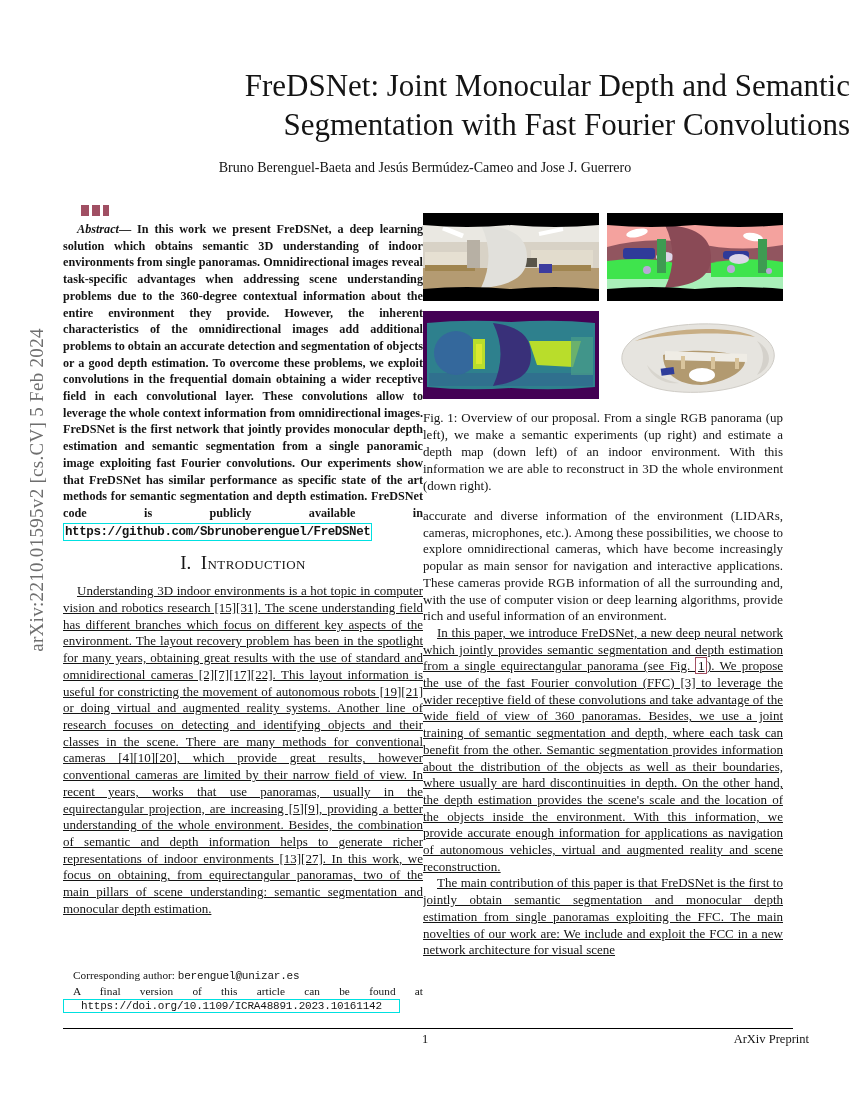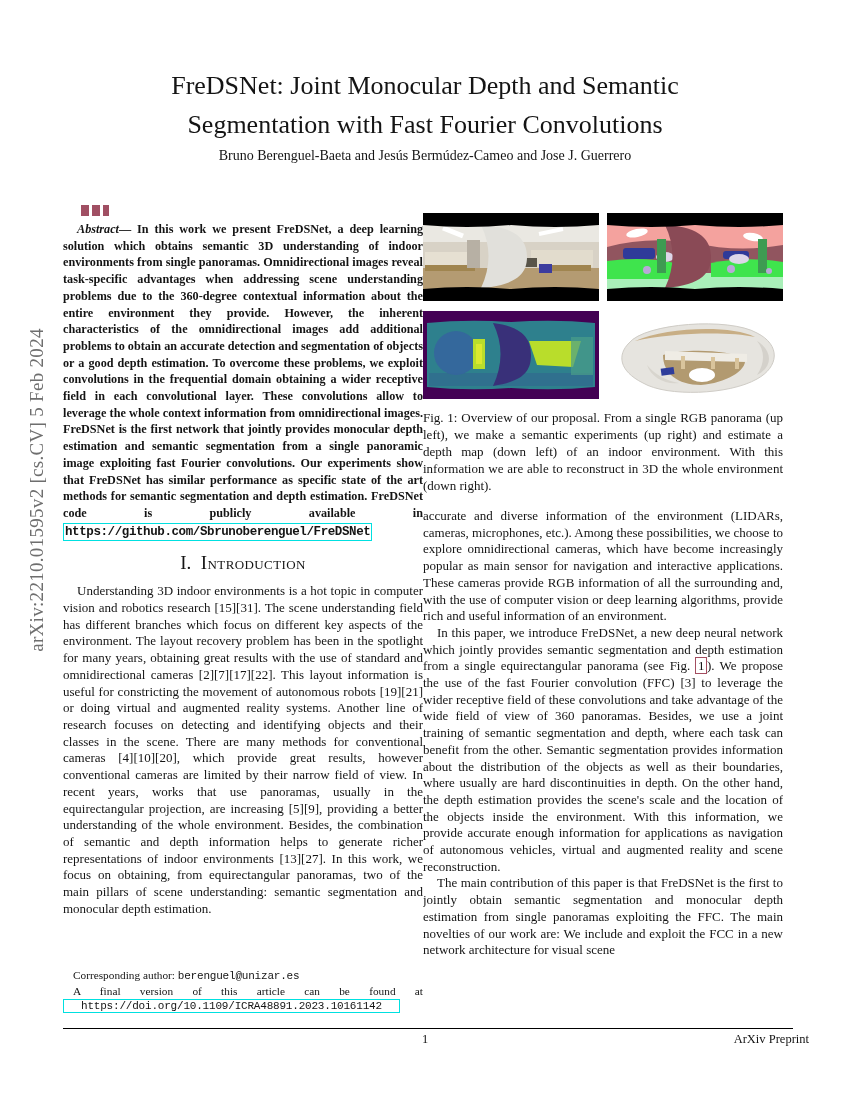--- a/index.html
+++ b/index.html
@@ -8,23 +8,23 @@
 
   
   .banner {
     position:absolute; left:37px; top:490px;
     transform:translate(-50%,-50%) rotate(-90deg);
     white-space:nowrap; font-size:19px; color:#6e6e6e;
     letter-spacing:.3px;
   }
 
   
-  .title { position:absolute; top:66px; left:0; width:850px; text-align:center;
-    font-size:26px; line-height:39px; font-weight:400; }
-  .authors { position:absolute; top:148px; left:0; width:850px; text-align:center;
+  .title { position:absolute; top:66px; left:0; width:850px; text-align:right;
+    font-size:31px; line-height:39px; font-weight:400; }
+  .authors { position:absolute; top:160px; left:0; width:850px; text-align:center;
     font-size:14px; }
 
   
   .columns { position:absolute; top:205px; left:63px; width:730px;
     display:flex; }
   .col { width:360px; height:825px; position:relative; overflow:hidden; }
 
   
   .glyph-row { margin-left:18px; height:13px; display:flex; gap:3px; margin-bottom:3px; }
   .glyph-box { width:8px; height:11px; background:#a04f63; }
@@ -35,21 +35,21 @@
   .code-link {
     font-family:"Liberation Mono", monospace; font-size:12.5px; font-weight:700;
     letter-spacing:-0.4px; border:1.5px solid #00e0e0; padding:0 1px;
     display:inline-block; margin-top:1px; text-indent:0;
   }
 
   .sec-heading { text-align:center; font-size:19px; margin-top:11px; margin-bottom:9px; }
   .sc { font-variant:small-caps; letter-spacing:.4px; }
 
   .body-text { font-size:13px; line-height:16.7px; text-align:justify; }
-  .indent { text-indent:14px; }
+  .indent { text-indent:14px;text-decoration:underline; }
 
   
   .footnotes { position:absolute; bottom:16px; left:0; width:360px;
     font-size:11.3px; line-height:14.6px; text-align:justify; }
   .footnotes p { text-indent:10px; }
   .mono { font-family:"Liberation Mono", monospace; font-size:11px; letter-spacing:-0.2px; }
   .doi-link { border:1.2px solid #00e0e0; padding:0 17px;
     -webkit-box-decoration-break:clone; box-decoration-break:clone; }
 
   .figref { border:1px solid #a34d60; padding:0 1.5px; }

